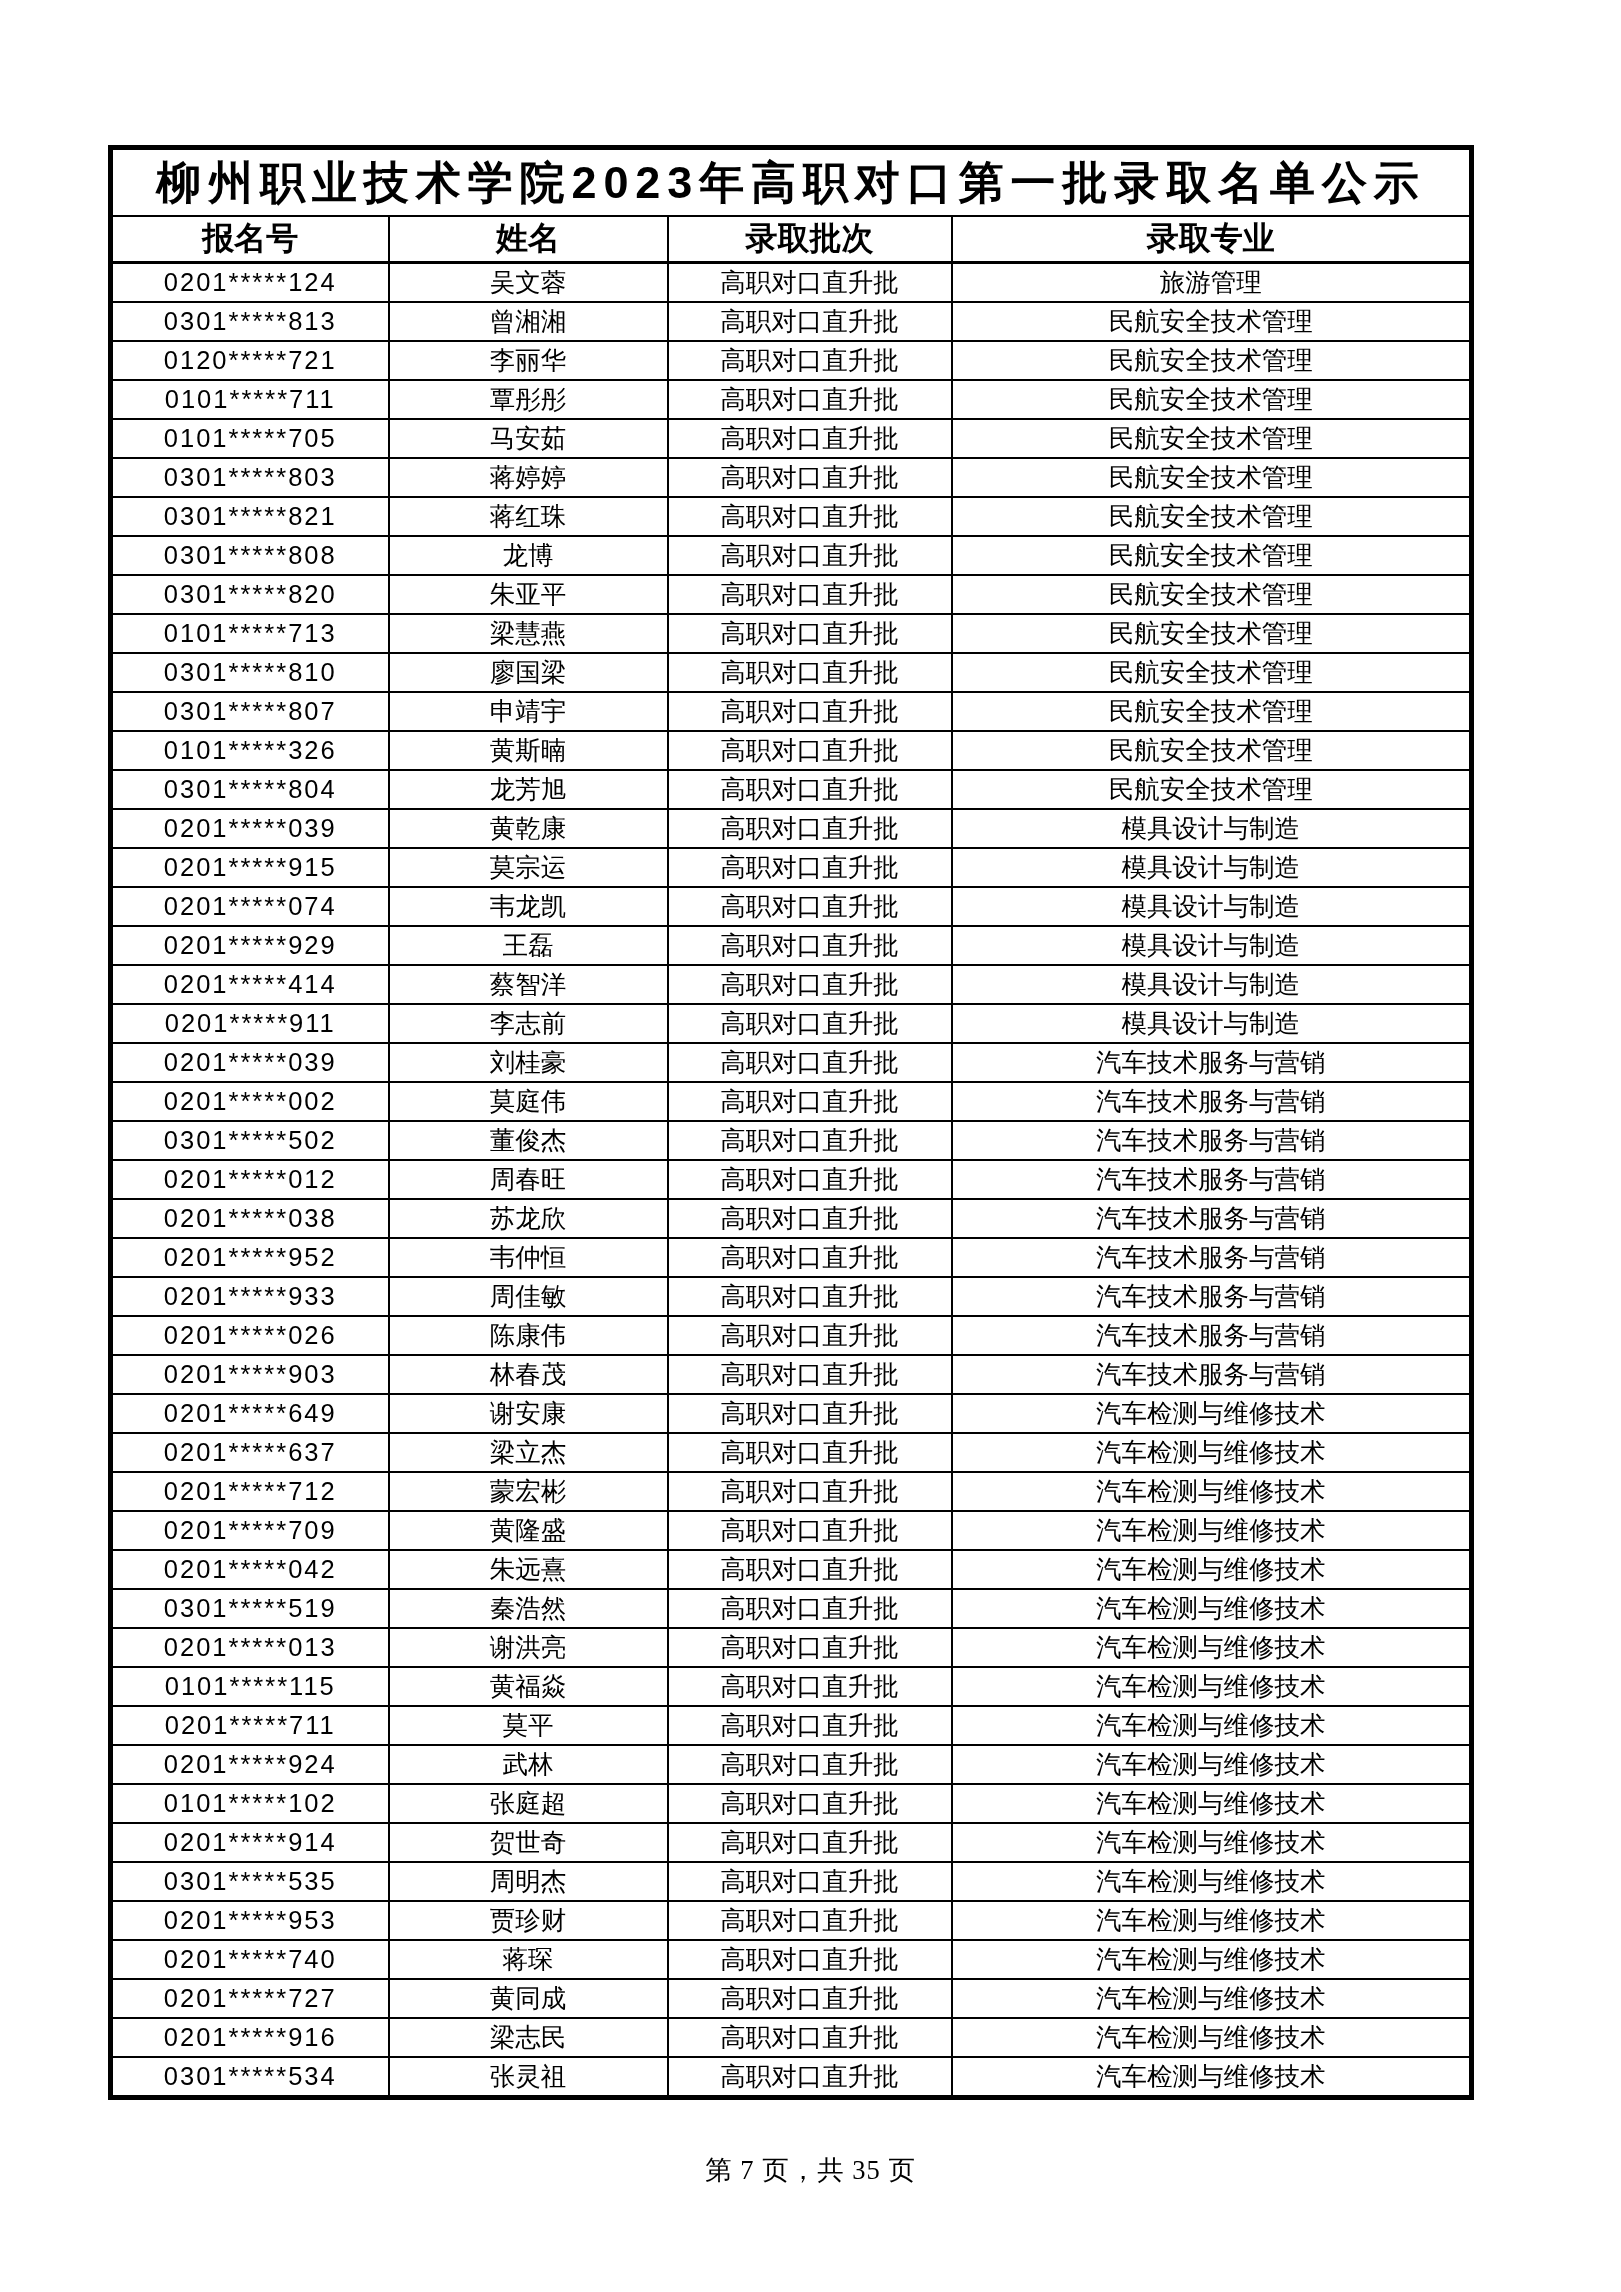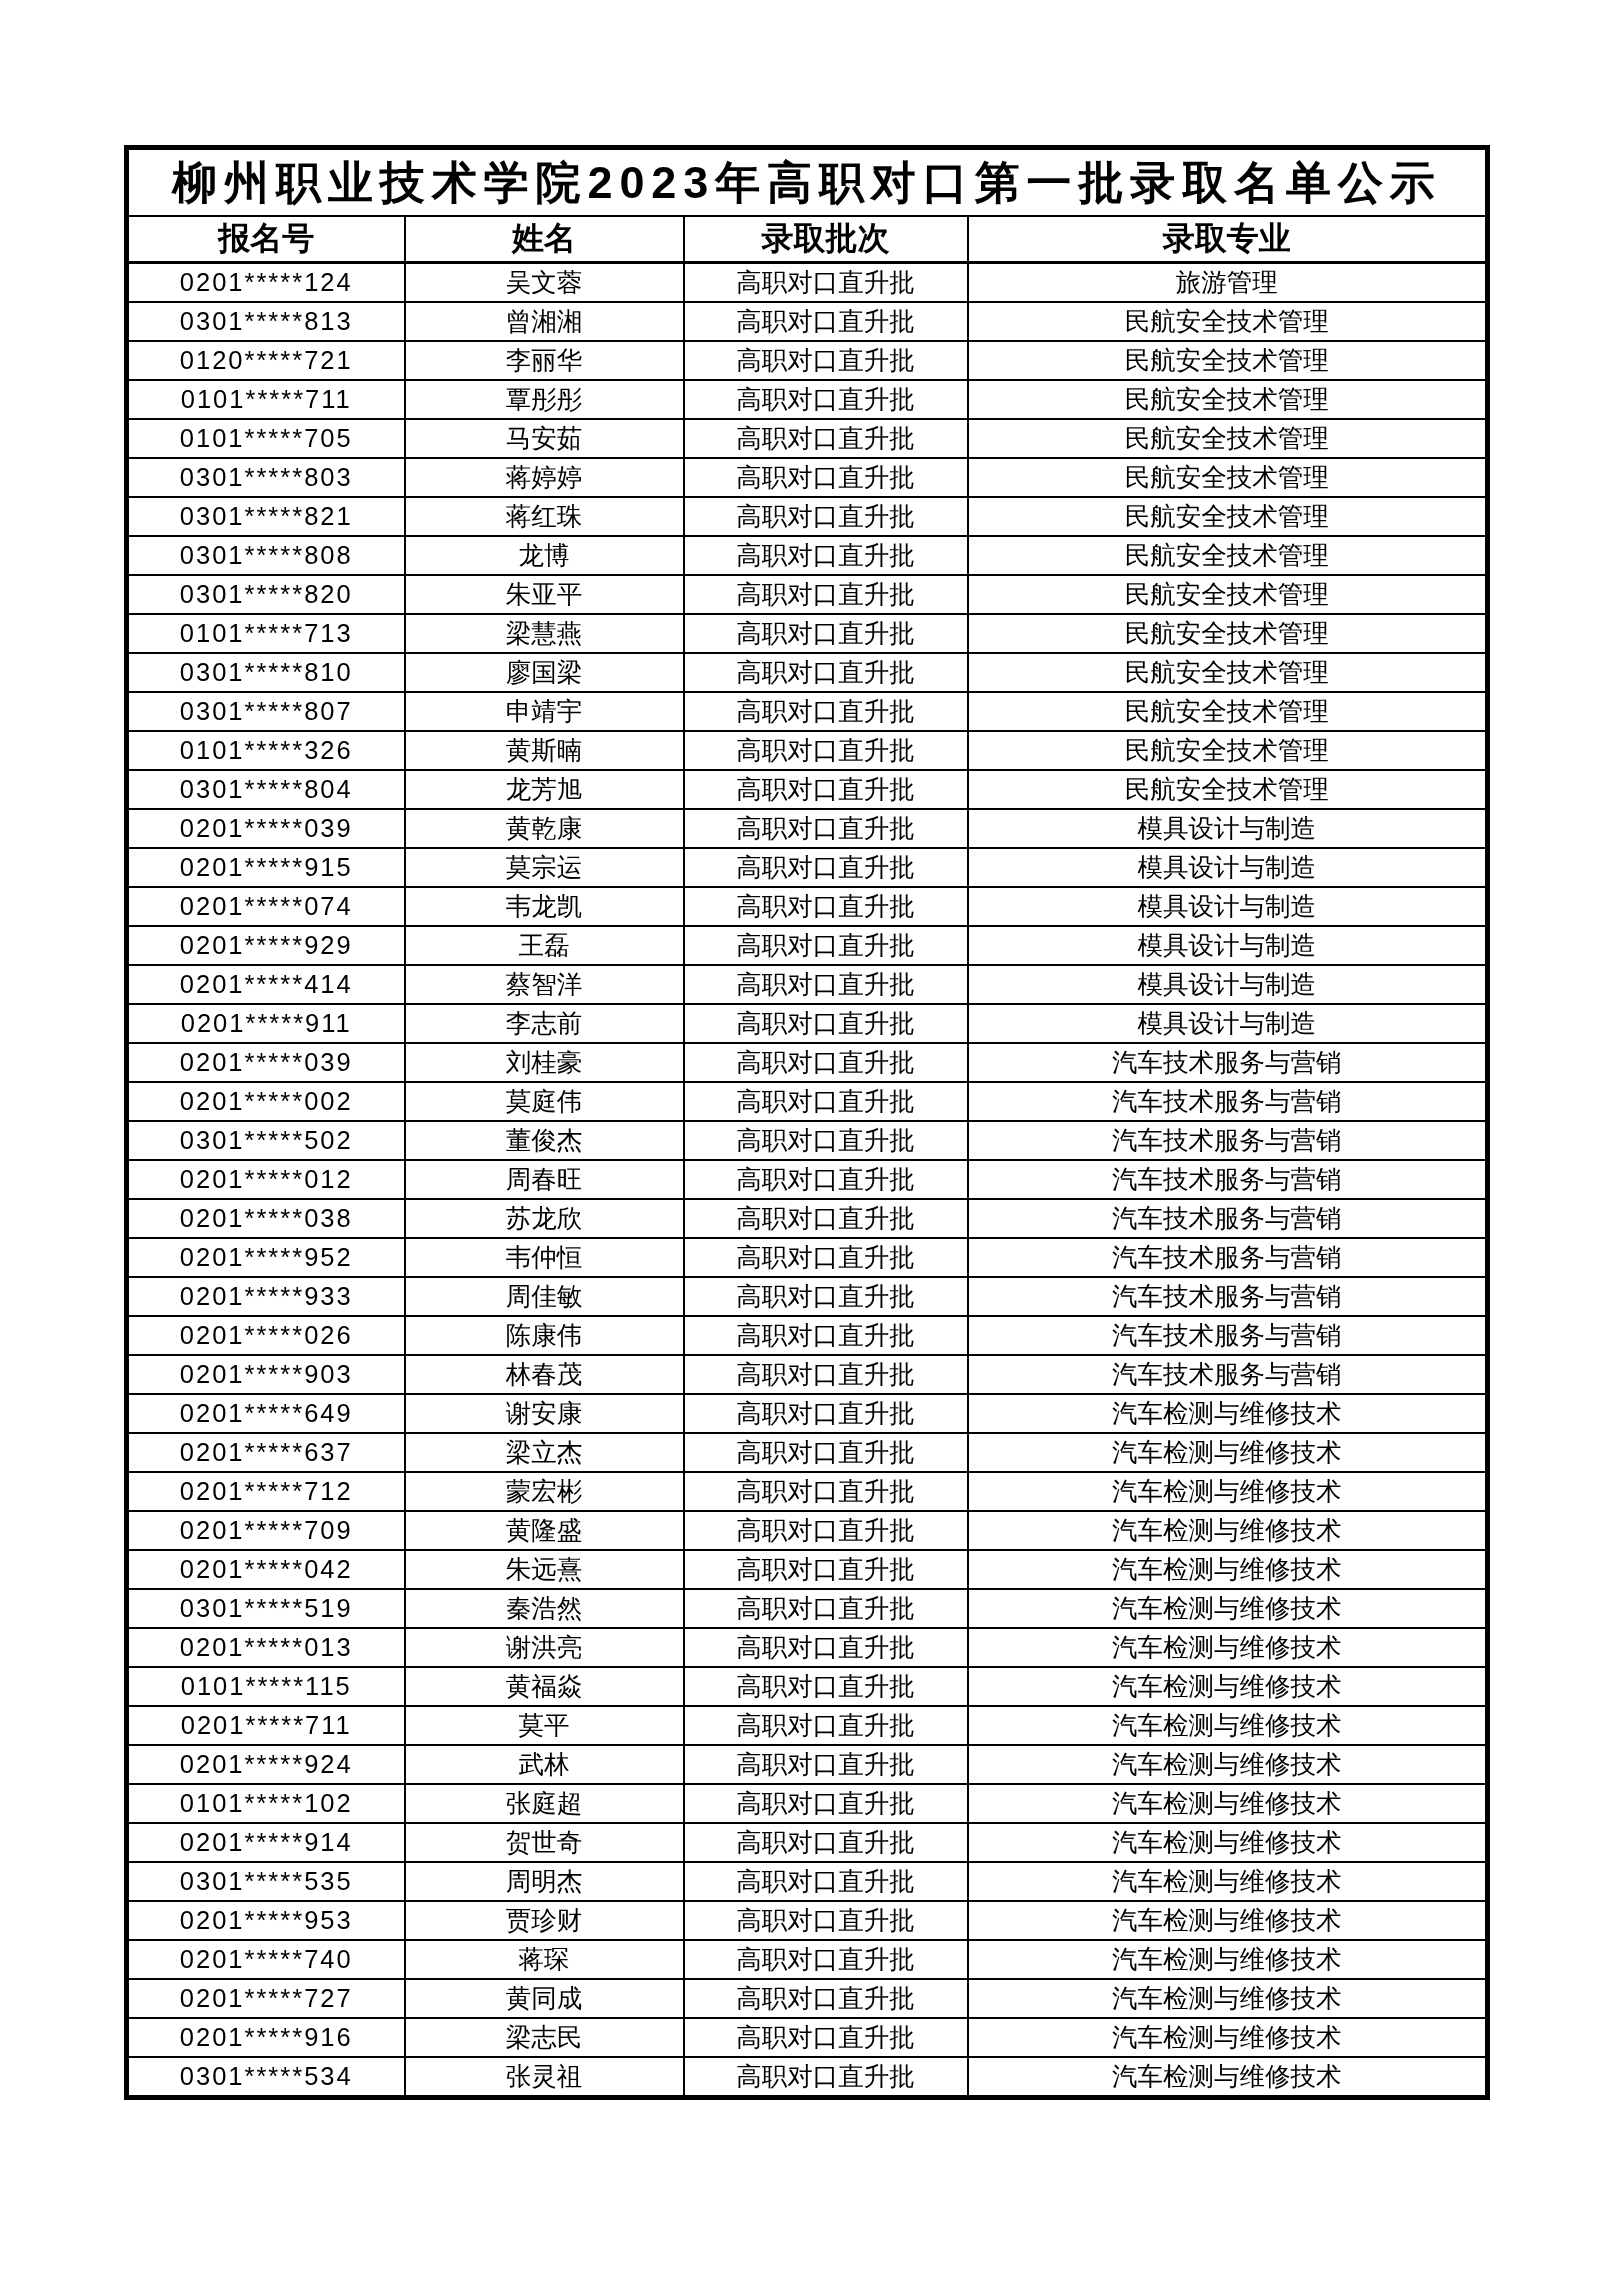--- a/index.html
+++ b/index.html
@@ -10,21 +10,21 @@
   .page {
     position: relative;
     width: 1621px;
     height: 2293px;
     background: #ffffff;
     font-family: "Liberation Sans", sans-serif;
     color: #000;
   }
   table.roster {
     position: absolute;
-    left: 124px;
+    left: 108px;
     top: 145px;
     width: 1234px;
     border-collapse: collapse;
     table-layout: fixed;
     border: 5.9px solid #000;
   }
   table.roster th, table.roster td {
     border: 2px solid #000;
     padding: 0;
     text-align: center;
@@ -367,15 +367,16 @@
       </tr>
         <tr>
         <td class="c-reg">0301*****534</td>
         <td class="c-name">张灵祖</td>
         <td class="c-batch">高职对口直升批</td>
         <td class="c-major">汽车检测与维修技术</td>
       </tr>
       </tbody>
   </table>
 
+  <div class="footer">第 7 页，共 35 页</div>
 
 </div>
 
 
 </body></html>

